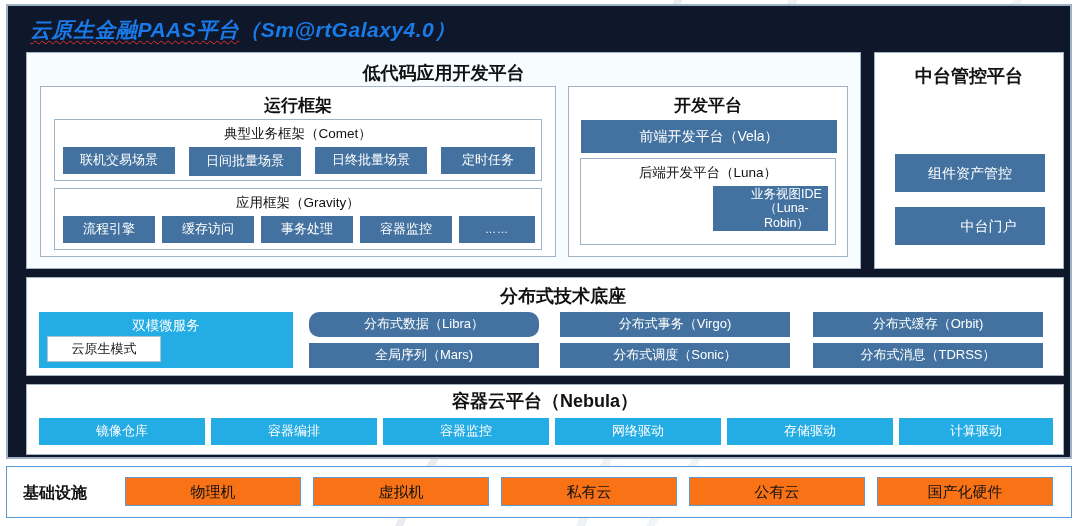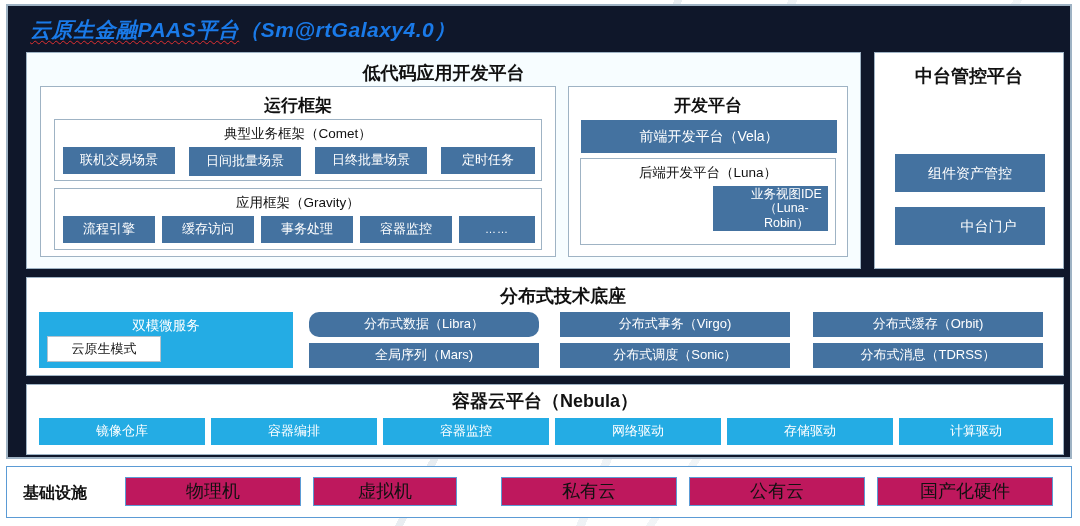--- a/index.html
+++ b/index.html
@@ -63,21 +63,21 @@
     display:flex;align-items:center;justify-content:center;
     text-align:center;
     color:#ffffff;
     font-size:13px;
     line-height:1.15;
     position:absolute;
   }
   .chip.steel{ background:#4472a0; }
   .chip.cyan{ background:#24ace4; }
   .chip.white-chip{ background:#ffffff;color:#111;border:1px solid #b6c2cc; }
-  .chip.outline{ background:#be185d;color:#111;border:1.5px solid #5b9bd5;font-size:18px; }
+  .chip.outline{ background:#f97316;color:#111;border:1.5px solid #5b9bd5;font-size:15px; }
 
   
   #lowcode{ left:18px;  top:46px;  width:835px; height:217px; }
   #lowcode .panel-head{ font-size:18px; position:absolute;left:0;right:0;top:11px; }
 
   #runtime{ left:32px; top:80px; width:516px; height:171px; }
   #runtime .panel-head{ font-size:17px;position:absolute;left:0;right:0;top:10px; }
 
   #comet{ left:46px; top:113px; width:488px; height:62px; }
   #comet .sub-head{ font-size:13.5px;position:absolute;left:0;right:0;top:7px; }
@@ -254,21 +254,21 @@
       </div>
   </div>
 
 </div>
 
 <div id="infra">
   <div class="infra-label">基础设施</div>
   <div class="chip outline" style="left:118px;top:10px;width:176px;height:29px;">
     <span>物理机</span>
     </div>
-  <div class="chip outline" style="left:306px;top:10px;width:144px;height:29px;">
+  <div class="chip outline" style="left:306px;top:10px;width:176px;height:29px;">
     <span>虚拟机</span>
     </div>
   <div class="chip outline" style="left:494px;top:10px;width:176px;height:29px;">
     <span>私有云</span>
     </div>
   <div class="chip outline" style="left:682px;top:10px;width:176px;height:29px;">
     <span>公有云</span>
     </div>
   <div class="chip outline" style="left:870px;top:10px;width:176px;height:29px;">
     <span>国产化硬件</span>

